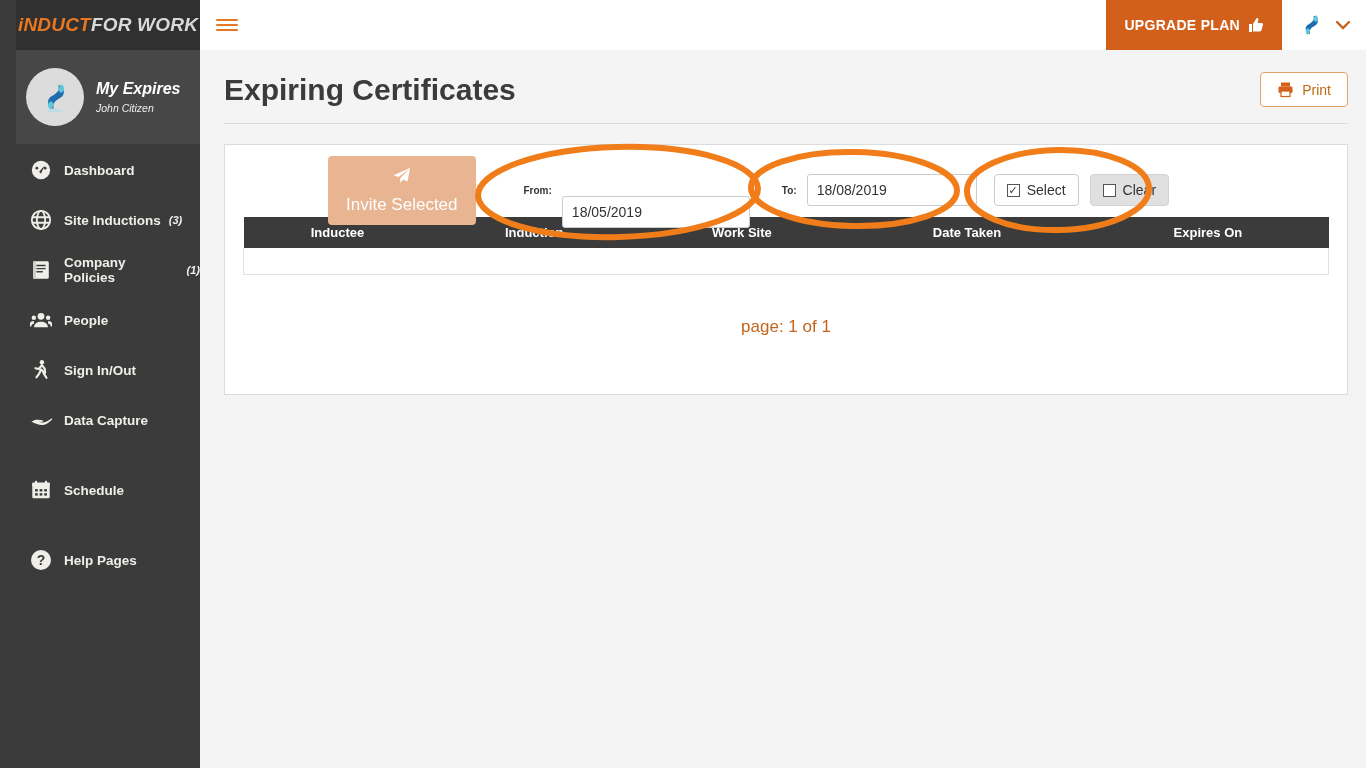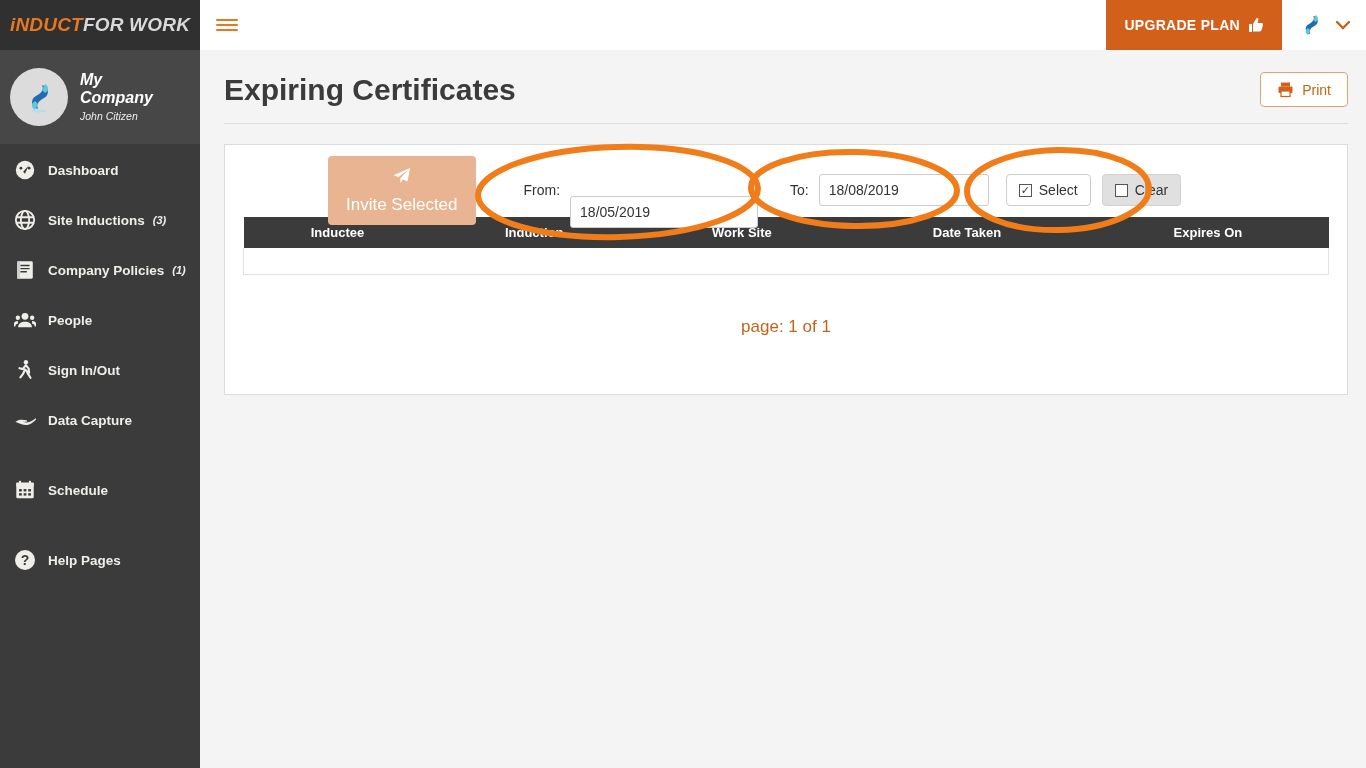--- a/index.html
+++ b/index.html
@@ -8,20 +8,21 @@
     font-family: "Liberation Sans", sans-serif;
     background: #f4f4f4;
     overflow: hidden;
   }
 
   
   #sidebar {
     position: absolute; left: 0; top: 0;
     width: 200px; height: 768px;
     background: #3b3b3b;
+    padding-left: 16px;
   }
   #brand {
     height: 50px; background: #303030;
     display: flex; align-items: center; justify-content: center;
   }
   #brand .logotype {
     font-size: 19px; font-weight: bold; letter-spacing: .2px;
     font-style: italic;
   }
   #brand .logotype .a { color: #e87722; }
@@ -114,21 +115,21 @@
   #toolbar {
     display: flex; align-items: center;
     padding: 18px 18px 0 18px; height: 72px;
   }
   #invite {
     background: #e8b491; color: #fff; border: none; border-radius: 4px;
     font-size: 17px; padding: 10px 18px; margin-left: 85px;
     display: flex; align-items: center; gap: 10px; cursor: default; flex-direction: column;
   }
   .fld { display: flex; align-items: center; }
-  .fld .lab { font-size: 14px; font-weight: normal; color: #333; margin: 0 10px 0 0; }
+  .fld .lab { font-size: 10px; font-weight: bold; color: #333; margin: 0 10px 0 0; }
   .txtin {
     border: 1px solid #ccc; border-radius: 3px; height: 32px;
     font-size: 14px; color: #333; padding: 0 9px;
     font-family: "Liberation Sans", sans-serif; background: #fff;
   }
   #fromin { width: 188px; margin-top: 44px; }
   #toin { width: 170px; }
   .selwrap { position: relative; }
   #siteSel {
     -webkit-appearance: none; appearance: none;
@@ -185,21 +186,21 @@
   <div id="profile">
     <div class="avatar">
       <svg width="34" height="34" viewBox="0 0 34 34">
         <path d="M20 5 C27 7 28 15 22 18 C16 21 14 25 16 29 C9 27 8 19 14 16 C20 13 22 9 20 5 Z" fill="#1f6cb0"></path>
         <path d="M23 4 C27 6 27 11 23 13 L20 10 Z" fill="#5ec8d8"></path>
         <path d="M13 30 C9 28 9 23 13 21 L16 24 Z" fill="#5ec8d8"></path>
         <ellipse cx="17" cy="31" rx="8" ry="1.4" fill="#b9dde6"></ellipse>
       </svg>
     </div>
     <div class="ptext">
-      <div class="pname">My Company</div>
+      <div class="pname">My Expires</div>
       <div class="puser">John Citizen</div>
     </div>
   </div>
 
   <div id="navlist">
       <div class="nav-item">
     <span class="nic">
           <svg width="22" height="22" viewBox="0 0 24 24">
             <circle cx="12" cy="12" r="10" fill="#efeee8"></circle>
             <circle cx="7.5" cy="10" r="1.5" fill="#3b3b3b"></circle>

